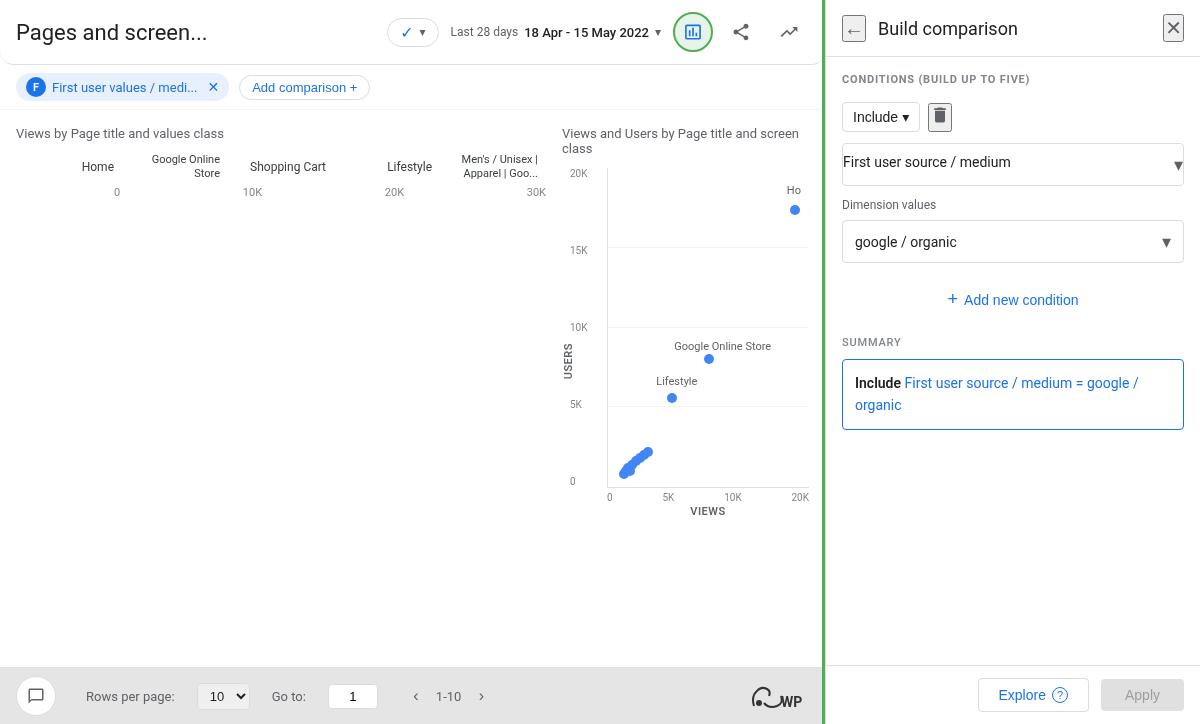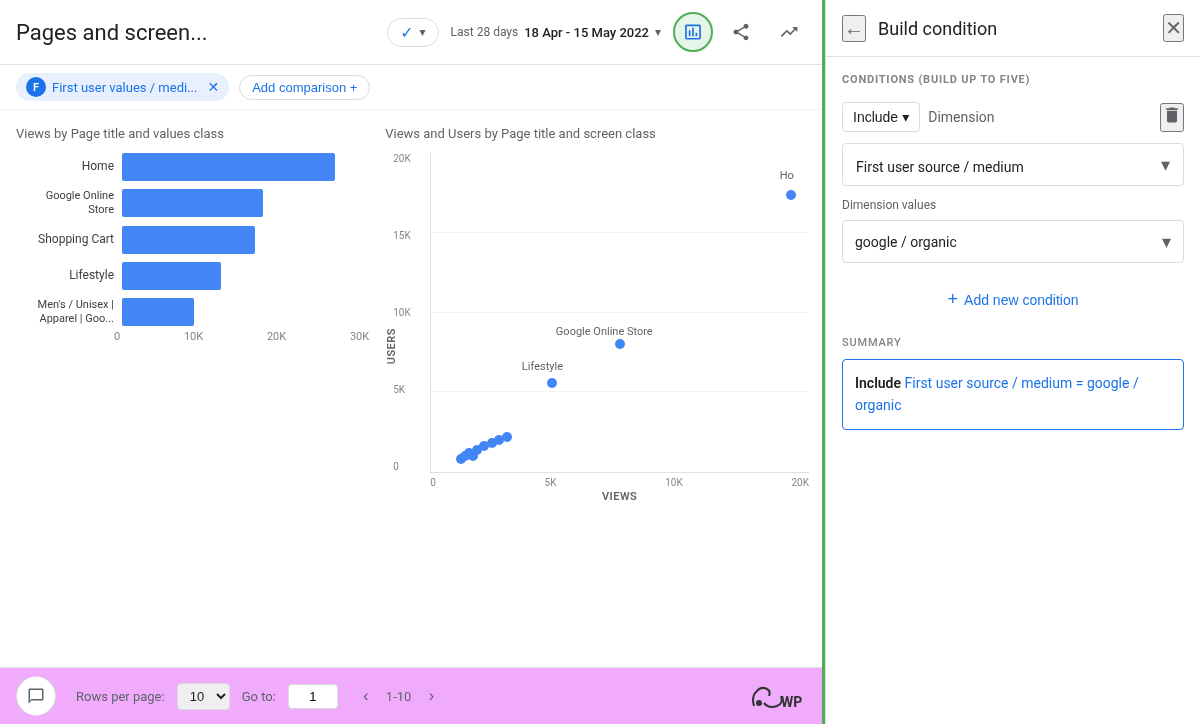--- a/index.html
+++ b/index.html
@@ -4,21 +4,21 @@
   <style>
     * { box-sizing: border-box; margin: 0; padding: 0; }
     body { font-family: 'Google Sans', Roboto, Arial, sans-serif; background: #f8f9fa; width: 1200px; height: 724px; overflow: hidden; display: flex; flex-direction: column; }
 
     
     .app-container { display: flex; width: 1200px; height: 724px; }
     .main-content { flex: 1; background: #fff; display: flex; flex-direction: column; overflow: hidden; }
     .side-panel { width: 375px; background: #fff; border-left: 1px solid #e0e0e0; display: flex; flex-direction: column; outline: 3px solid #4caf50; }
 
     
-    .header { display: flex; align-items: center; padding: 12px 16px; border-bottom: 1px solid #e0e0e0; gap: 12px; }
+    .header { display: flex; align-items: center; padding: 12px 16px; border-bottom: 1px solid #e0e0e0; gap: 12px; border-radius: 14px; }
     .page-title { font-size: 22px; font-weight: 400; color: #202124; flex: 1; }
     .status-badge { display: flex; align-items: center; gap: 6px; border: 1px solid #dadce0; border-radius: 20px; padding: 4px 12px; cursor: pointer; }
     .status-icon { color: #1a73e8; font-size: 16px; }
     .date-range { display: flex; align-items: center; gap: 6px; font-size: 13px; color: #5f6368; }
     .date-label { color: #5f6368; font-size: 12px; }
     .date-value { color: #202124; font-size: 13px; font-weight: 500; cursor: pointer; }
     .toolbar-icons { display: flex; align-items: center; gap: 8px; }
     .toolbar-btn { width: 40px; height: 40px; border-radius: 50%; display: flex; align-items: center; justify-content: center; cursor: pointer; border: none; background: transparent; font-size: 18px; color: #5f6368; }
     .toolbar-btn.active { background: #e6f4ea; border: 2px solid #4caf50; color: #1a73e8; }
 
@@ -28,36 +28,36 @@
     .chip-letter { width: 20px; height: 20px; background: #1a73e8; color: white; border-radius: 50%; font-size: 11px; display: flex; align-items: center; justify-content: center; font-weight: 600; }
     .chip-close { cursor: pointer; color: #1a73e8; font-size: 14px; margin-left: 4px; }
     .add-comparison-btn { display: flex; align-items: center; gap: 4px; border: 1px solid #dadce0; border-radius: 16px; padding: 4px 12px; font-size: 13px; color: #1a73e8; cursor: pointer; background: white; }
 
     
     .charts-area { display: flex; flex: 1; padding: 16px; gap: 16px; overflow: hidden; }
     .chart-section { flex: 1; }
     .chart-title { font-size: 13px; color: #5f6368; margin-bottom: 12px; }
 
     
-    .bar-chart { display: flex; flex-direction: column; gap: 8px; padding-left: 8px; }
+    .bar-chart { display: flex; flex-direction: row; gap: 8px; padding-left: 8px; }
     .bar-row { display: flex; align-items: center; gap: 8px; }
     .bar-label { font-size: 12px; color: #3c4043; width: 90px; text-align: right; line-height: 1.3; }
     .bar-container { flex: 1; height: 28px; position: relative; }
     .bar { height: 100%; background: #4285f4; border-radius: 2px; }
     .bar-axis { display: flex; justify-content: space-between; padding-left: 98px; margin-top: 4px; }
     .bar-axis-label { font-size: 11px; color: #80868b; }
 
     
     .scatter-chart-container { flex: 1.2; }
     .scatter-area { position: relative; width: 100%; height: 360px; border-left: 1px solid #e0e0e0; border-bottom: 1px solid #e0e0e0; margin-top: 8px; }
     .scatter-y-axis-title { position: absolute; left: -55px; top: 50%; transform: translateY(-50%) rotate(-90deg); font-size: 11px; color: #5f6368; font-weight: 500; letter-spacing: 0.5px; }
     .dot { position: absolute; width: 10px; height: 10px; background: #4285f4; border-radius: 50%; transform: translate(-50%, 50%); }
 
     
-    .bottom-bar { display: flex; align-items: center; padding: 8px 16px; border-top: 1px solid #e0e0e0; gap: 12px; background: #f0abfc; }
+    .bottom-bar { display: flex; align-items: center; padding: 8px 16px; border-top: 1px solid #e0e0e0; gap: 22px; background: #e5e5e5; }
     .rows-label { font-size: 13px; color: #5f6368; }
     .rows-select { border: 1px solid #dadce0; border-radius: 4px; padding: 4px 8px; font-size: 13px; color: #202124; }
     .goto-label { font-size: 13px; color: #5f6368; }
     .goto-input { border: 1px solid #dadce0; border-radius: 4px; padding: 4px 8px; width: 50px; font-size: 13px; text-align: center; }
     .pagination-info { font-size: 13px; color: #5f6368; }
     .page-btn { width: 32px; height: 32px; border: none; background: transparent; cursor: pointer; font-size: 16px; color: #5f6368; }
     .feedback-btn { width: 40px; height: 40px; border: 1px solid #dadce0; border-radius: 50%; display: flex; align-items: center; justify-content: center; cursor: pointer; background: white; font-size: 16px; color: #5f6368; position: absolute; bottom: 50px; right: 390px; }
 
     
     .panel-header { display: flex; align-items: center; padding: 14px 16px; border-bottom: 1px solid #e0e0e0; gap: 12px; }
@@ -67,21 +67,21 @@
 
     .panel-body { flex: 1; padding: 16px; overflow-y: auto; }
     .conditions-label { font-size: 11px; color: #80868b; letter-spacing: 0.8px; font-weight: 700; margin-bottom: 16px; }
 
     .condition-row { margin-bottom: 12px; }
     .condition-top { display: flex; align-items: center; gap: 8px; margin-bottom: 8px; }
     .include-btn { display: flex; align-items: center; gap: 4px; border: 1px solid #dadce0; border-radius: 4px; padding: 6px 10px; font-size: 14px; color: #202124; cursor: pointer; background: white; }
     .dimension-label { font-size: 14px; color: #5f6368; flex: 1; }
     .delete-btn { color: #5f6368; cursor: pointer; font-size: 20px; }
 
-    .dimension-select { width: 100%; border: 1px solid #dadce0; border-radius: 4px; padding: 10px 13px; font-size: 14px; color: #202124; cursor: pointer; display: flex; align-items: flex-end; justify-content: space-between; background: white; margin-bottom: 12px; margin-top: 11px; }
+    .dimension-select { width: 100%; border: 1px solid #dadce0; border-radius: 4px; padding: 10px 0; font-size: 14px; color: #202124; cursor: pointer; display: flex; align-items: flex-start; justify-content: space-between; background: white; margin-bottom: 12px; margin-top: 11px; }
     .select-arrow { color: #5f6368; font-size: 18px; }
 
     .dim-values-label { font-size: 12px; color: #5f6368; margin-bottom: 8px; }
     .value-select { width: 100%; border: 1px solid #dadce0; border-radius: 4px; padding: 10px 12px; font-size: 14px; color: #202124; cursor: pointer; display: flex; align-items: center; justify-content: space-between; background: white; }
 
     .add-condition-btn { display: flex; align-items: center; justify-content: center; gap: 6px; width: 100%; padding: 10px; border: none; background: transparent; color: #1a73e8; font-size: 14px; cursor: pointer; margin-top: 16px; }
     .add-icon { font-size: 18px; }
 
     .summary-section { margin-top: 16px; }
     .summary-label { font-size: 11px; color: #80868b; letter-spacing: 0.8px; font-weight: 500; margin-bottom: 10px; }
@@ -264,34 +264,33 @@
         <path d="M15 22 Q20 28 28 25 Q35 22 32 15" stroke="#333" stroke-width="2" fill="none"></path>
         <circle cx="10" cy="22" r="3" fill="#333"></circle>
         <text x="32" y="26" font-size="14" font-weight="bold" fill="#333">WP</text>
       </svg>
     </div>
   </div>
 
   <div class="side-panel">
     <div class="panel-header">
       <button class="panel-back">←</button>
-      <span class="panel-title">Build condition</span>
+      <span class="panel-title">Build comparison</span>
       <button class="panel-close">✕</button>
     </div>
 
     <div class="panel-body">
       <div class="conditions-label">CONDITIONS (BUILD UP TO FIVE)</div>
 
       <div class="condition-row">
         <div class="condition-top">
           <button class="include-btn">
             <span>Include</span>
             <span>▾</span>
           </button>
-          <span class="dimension-label">Dimension</span>
           <button class="delete-btn">
             <svg width="20" height="20" viewBox="0 0 24 24" fill="#5f6368">
                 <path d="M6 19c0 1.1.9 2 2 2h8c1.1 0 2-.9 2-2V7H6v12zM19 4h-3.5l-1-1h-5l-1 1H5v2h14V4z"></path>
               </svg>
           </button>
         </div>
 
         <div class="dimension-select">
           <span>First user source / medium</span>
           <span class="select-arrow">▾</span>
@@ -311,14 +310,21 @@
 
       <div class="summary-section">
         <div class="summary-label">SUMMARY</div>
         <div class="summary-box">
           <span class="summary-bold">Include</span>
           <span class="summary-link"> First user source / medium = google / organic</span>
         </div>
       </div>
     </div>
 
+    <div class="panel-footer">
+      <button class="explore-btn">
+        <span>Explore</span>
+        <span style="width:16px; height:16px; border-radius:50%; border:1.5px solid #1a73e8; display:inline-flex; align-items:center; justify-content:center; font-size:11px; color:#1a73e8;">?</span>
+      </button>
+      <button class="apply-btn">Apply</button>
+    </div>
   </div>
 </div>
 
 </body></html>

